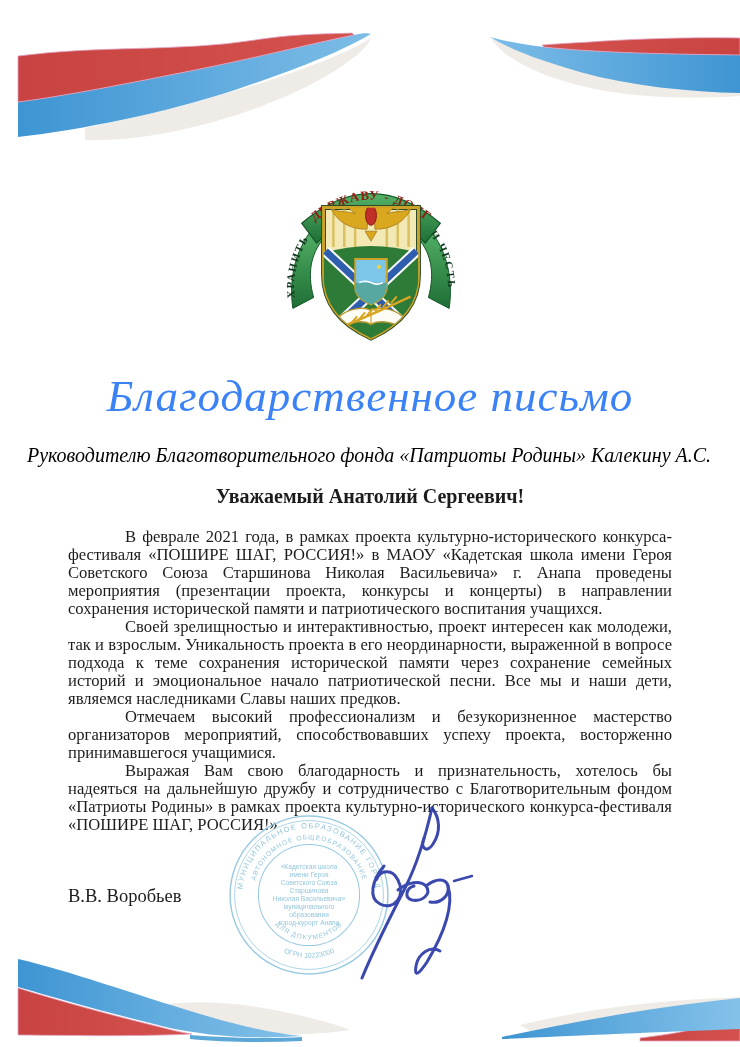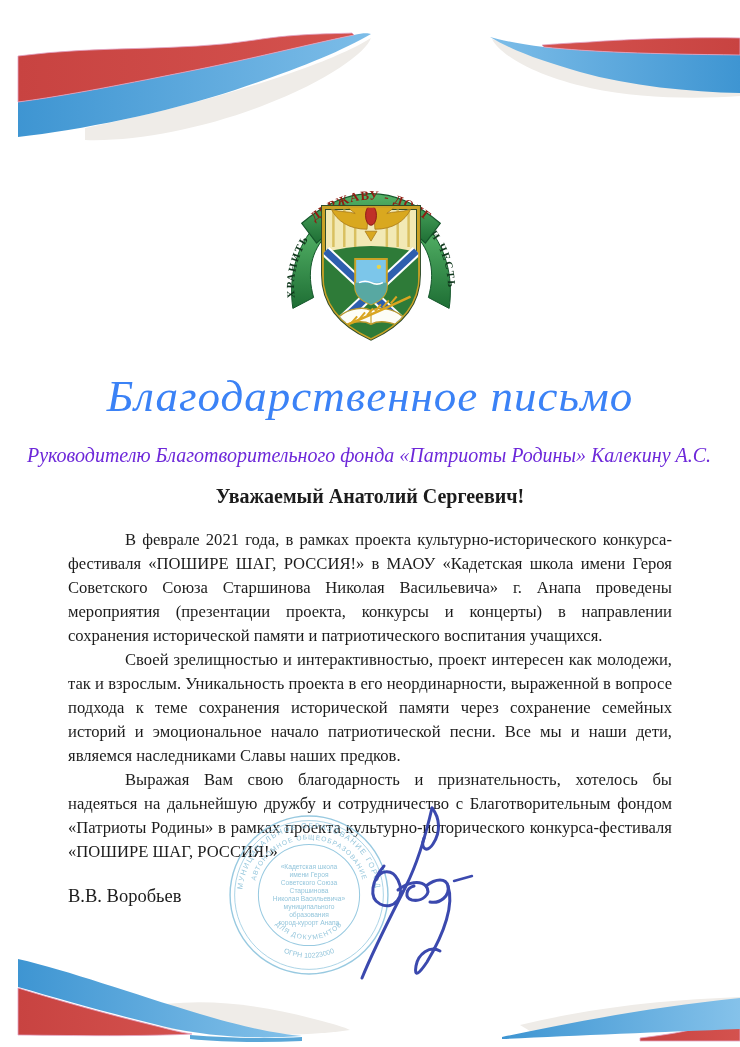--- a/index.html
+++ b/index.html
@@ -11,29 +11,29 @@
   svg{display:block}
   .ribbon-top{position:absolute;top:0;left:0;width:740px;height:150px;}
   .ribbon-bottom{position:absolute;bottom:0;left:0;width:740px;height:110px;}
   .emblem{position:absolute;left:282px;top:160px;width:178px;height:184px;}
   .title{
     position:absolute;top:370px;left:0;width:740px;text-align:center;
     font-style:italic;font-size:45px;letter-spacing:1px;color:#3b82f6;
   }
   .addressee{
     position:absolute;top:444px;left:0;width:738px;text-align:center;
-    font-style:italic;font-size:20px;color:#6d28d9;white-space:nowrap;
+    font-style:italic;font-size:20px;color:#000000;white-space:nowrap;
   }
   .greeting{
     position:absolute;top:485px;left:0;width:740px;text-align:center;
     font-weight:bold;font-size:20px;
   }
   .body-text{
     position:absolute;top:528px;left:68px;width:604px;
-    font-size:16.6px;line-height:24px;text-align:justify;
+    font-size:16.6px;line-height:18px;text-align:justify;
   }
   .body-text p{margin:0;text-indent:57px;}
   .stamp{position:absolute;left:224px;top:810px;width:170px;height:170px;opacity:.95;}
   .autograph{position:absolute;left:314px;top:804px;width:162px;height:182px;}
   .sig-row{
     position:absolute;top:886px;left:68px;width:604px;
     display:flex;justify-content:space-between;align-items:baseline;
     font-size:18.5px;
   }
   .sig-row .pos{margin-left:50px;}
@@ -147,20 +147,21 @@
     </g>
   </svg>
 
   <div class="title">Благодарственное письмо</div>
   <div class="addressee">Руководителю Благотворительного фонда «Патриоты Родины»  Калекину А.С.</div>
   <div class="greeting">Уважаемый Анатолий Сергеевич!</div>
 
   <div class="body-text">
     <p>В феврале 2021 года, в рамках проекта культурно-исторического конкурса-фестиваля «ПОШИРЕ ШАГ, РОССИЯ!» в МАОУ «Кадетская школа имени Героя Советского Союза Старшинова Николая Васильевича» г. Анапа проведены мероприятия (презентации проекта, конкурсы и концерты) в направлении сохранения исторической памяти и патриотического воспитания учащихся.</p>
     <p>Своей зрелищностью и интерактивностью, проект интересен как молодежи, так и взрослым. Уникальность проекта в его неординарности, выраженной в вопросе подхода к теме сохранения исторической памяти через сохранение семейных историй и эмоциональное начало патриотической песни. Все мы и наши дети, являемся наследниками Славы наших предков.</p>
+    <p>Отмечаем высокий профессионализм и безукоризненное мастерство организаторов мероприятий, способствовавших успеху проекта, восторженно принимавшегося учащимися.</p>
     <p>Выражая Вам свою благодарность и признательность, хотелось бы надеяться на дальнейшую дружбу и сотрудничество с Благотворительным фондом «Патриоты Родины» в рамках проекта культурно-исторического конкурса-фестиваля «ПОШИРЕ ШАГ, РОССИЯ!»</p>
   </div>
 
   <svg class="stamp" viewBox="0 0 168 168" aria-hidden="true">
     <defs>
       <path id="stArcTop" d="M18,84 A66,66 0 0 1 150,84" fill="none"></path>
       <path id="stArcTop2" d="M29,84 A55,55 0 0 1 139,84" fill="none"></path>
       <path id="stArcBot" d="M25.7,105.2 A62,62 0 0 0 142.3,105.2" fill="none"></path>
       <path id="stArcBot2" d="M45.9,106 A44,44 0 0 0 122.1,106" fill="none"></path>
     </defs>

